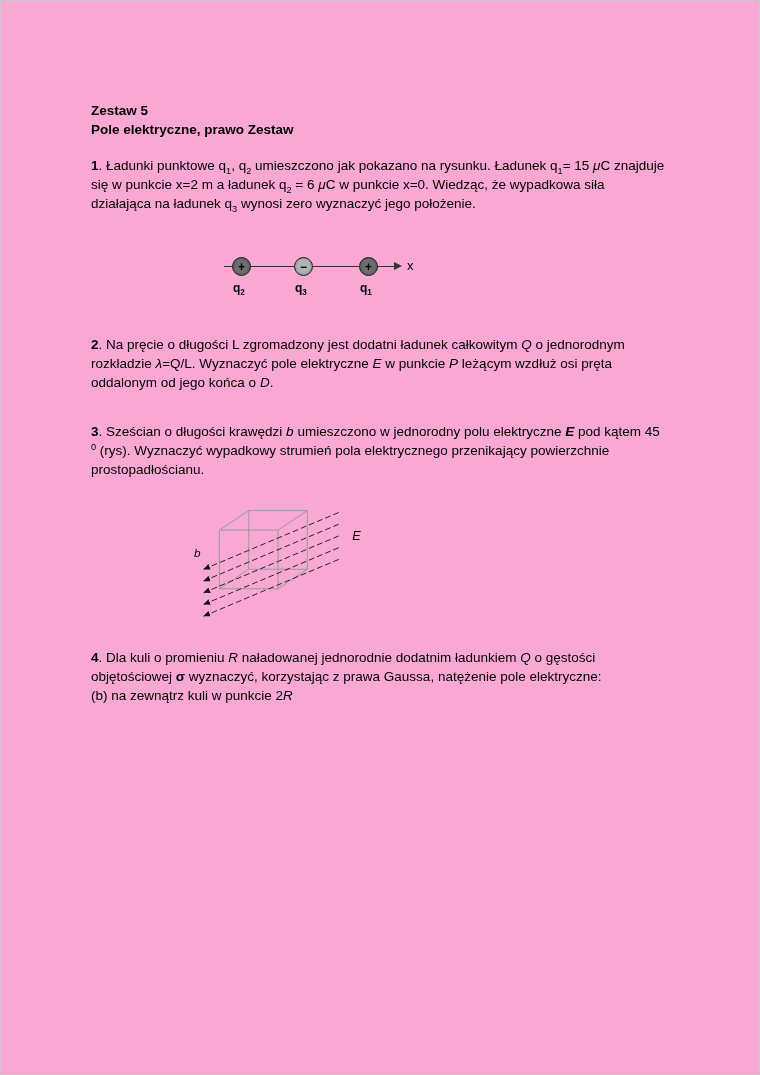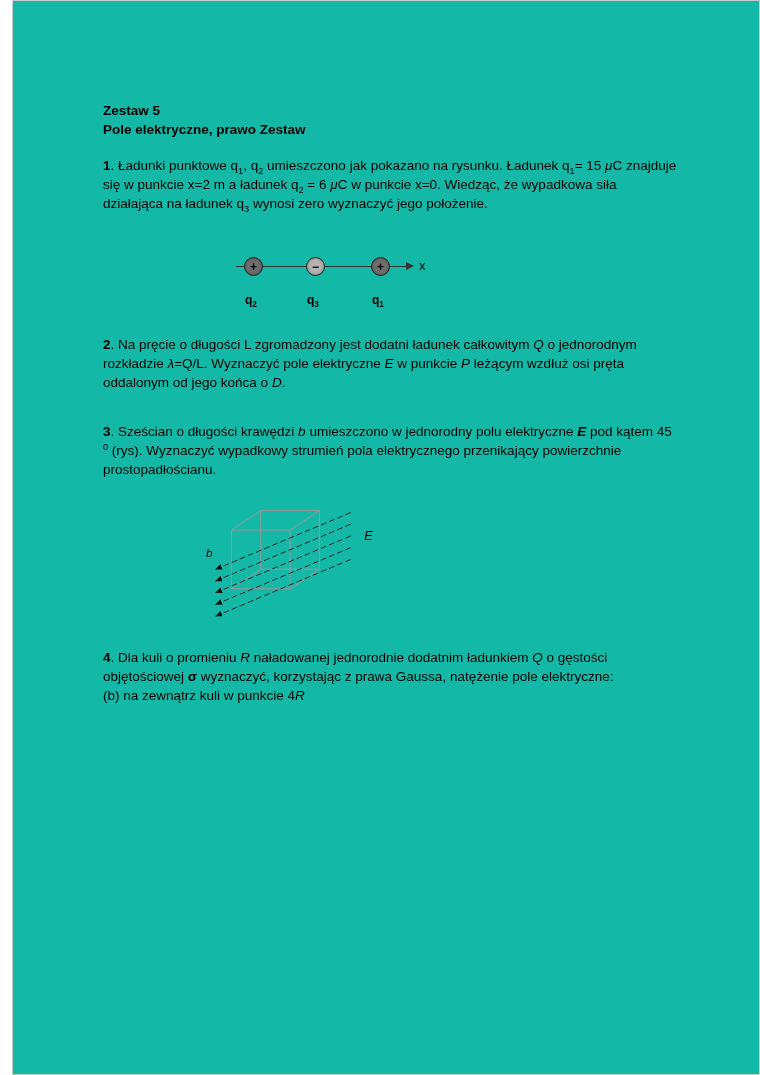--- a/index.html
+++ b/index.html
@@ -6,22 +6,21 @@
   body {
     width:760px; height:1075px;
     font-family:"Liberation Sans", sans-serif;
     font-size:13.5px; color:#000;
     position:relative; box-sizing:border-box;
   }
   .sheet {
     position:absolute; inset:0;
     border:1px solid #c9c9c9;
     box-sizing:border-box;
-    background:#14b8a6;
-    margin-left:12px;
+    background:#f9a8d4;
   }
   .content { padding:100px 93px 0 90px; }
   .doc-title { font-weight:bold; line-height:19px; }
   .doc-subtitle { font-weight:bold; line-height:19px; margin-bottom:17px; }
   .para { line-height:19px; margin:0 0 19px 0; width:577px; }
   .para-tight { margin-bottom:0; }
   sub { font-size:0.68em; line-height:0; }
   sup { font-size:0.68em; line-height:0; }
 
   
@@ -33,21 +32,21 @@
   }
   .fig1-xlabel { position:absolute; left:183px; top:9px; font-size:13px; }
   .charge {
     position:absolute; top:8px; width:17px; height:17px;
     border:1px solid #1d1d1d; border-radius:50%;
     display:flex; align-items:center; justify-content:center;
     box-shadow:inset 0 0 3px rgba(0,0,0,0.35);
   }
   .charge .sign { font-size:12px; font-weight:bold; color:#000; line-height:1; }
   .c0 { left:8px; } .c1 { left:70px; } .c2 { left:135px; }
-  .charge-label { position:absolute; top:44px; font-weight:bold; font-size:12px; }
+  .charge-label { position:absolute; top:32px; font-weight:bold; font-size:12px; }
   .l0 { left:9px; } .l1 { left:71px; } .l2 { left:136px; }
 
   
   .fig2 { margin:12px 0 26px 95px; width:190px; }
   .fig2 svg { display:block; }
   .svg-label { font-family:"Liberation Sans", sans-serif; font-style:italic; fill:#000; }
 </style>
 </head>
 <body>
 
@@ -104,16 +103,16 @@
           <line x1="156" y1="46" x2="18" y2="104" marker-end="url(#arrowhead)"></line>
           <line x1="156" y1="58" x2="18" y2="116" marker-end="url(#arrowhead)"></line>
           <line x1="156" y1="70" x2="18" y2="128" marker-end="url(#arrowhead)"></line>
         </g>
         <text x="8" y="68" class="svg-label" font-size="12">b</text>
         <text x="170" y="50" class="svg-label" font-size="13">E</text>
       </svg>
     </div>
 
     <p class="para para-tight"><span style="font-weight: bold;">4</span><span>. Dla kuli o promieniu </span><span style="font-style: italic;">R</span><span> naładowanej jednorodnie dodatnim ładunkiem </span><span style="font-style: italic;">Q</span><span> o gęstości objętościowej </span><span style="font-weight: bold;">σ</span><span> wyznaczyć, korzystając z prawa Gaussa, natężenie pole elektryczne:</span></p>
-    <p class="para para-tight"><span>(b) na zewnątrz kuli w punkcie 4</span><span style="font-style: italic;">R</span></p>
+    <p class="para para-tight"><span>(b) na zewnątrz kuli w punkcie 2</span><span style="font-style: italic;">R</span></p>
 
   </div>
 </div>
 
 </body></html>

